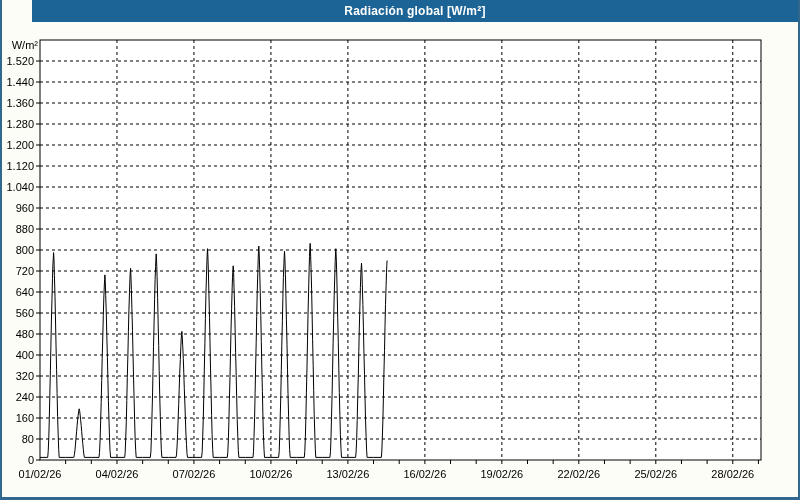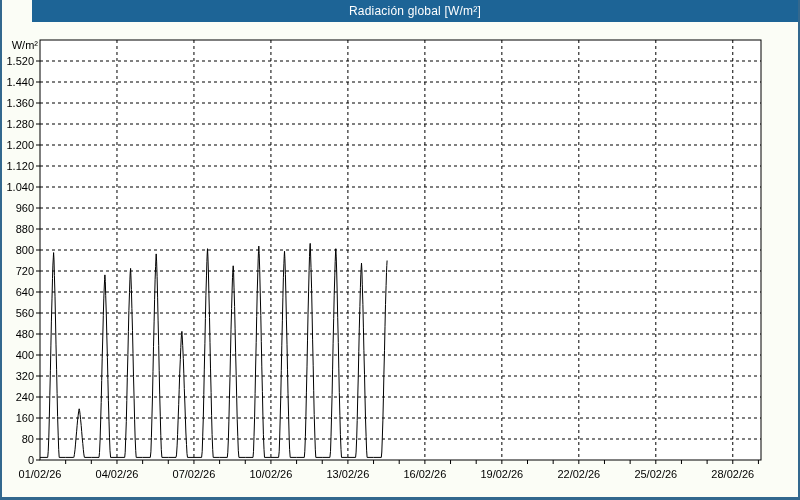--- a/index.html
+++ b/index.html
@@ -14,21 +14,21 @@
     border-left:2px solid #33688e;
     border-right:2px solid #33688e;
     border-bottom:3px solid #33688e;
     background:#fbfdf6;
   }
   .titlebar{
     height:22px;line-height:22px;
     background:#1d6496;
     color:#ffffff;
     text-align:center;
-    font-size:12px;font-weight:normal;
+    font-size:12px;font-weight:bold;
     letter-spacing:0.2px;
     margin-left:30px;
   }
   .chart-area{position:absolute;left:-2px;top:22px;width:800px;height:475px;}
   svg text{font-family:"Liberation Sans","DejaVu Sans",sans-serif;}
 </style>
 </head>
 <body>
 
 <div class="window">

